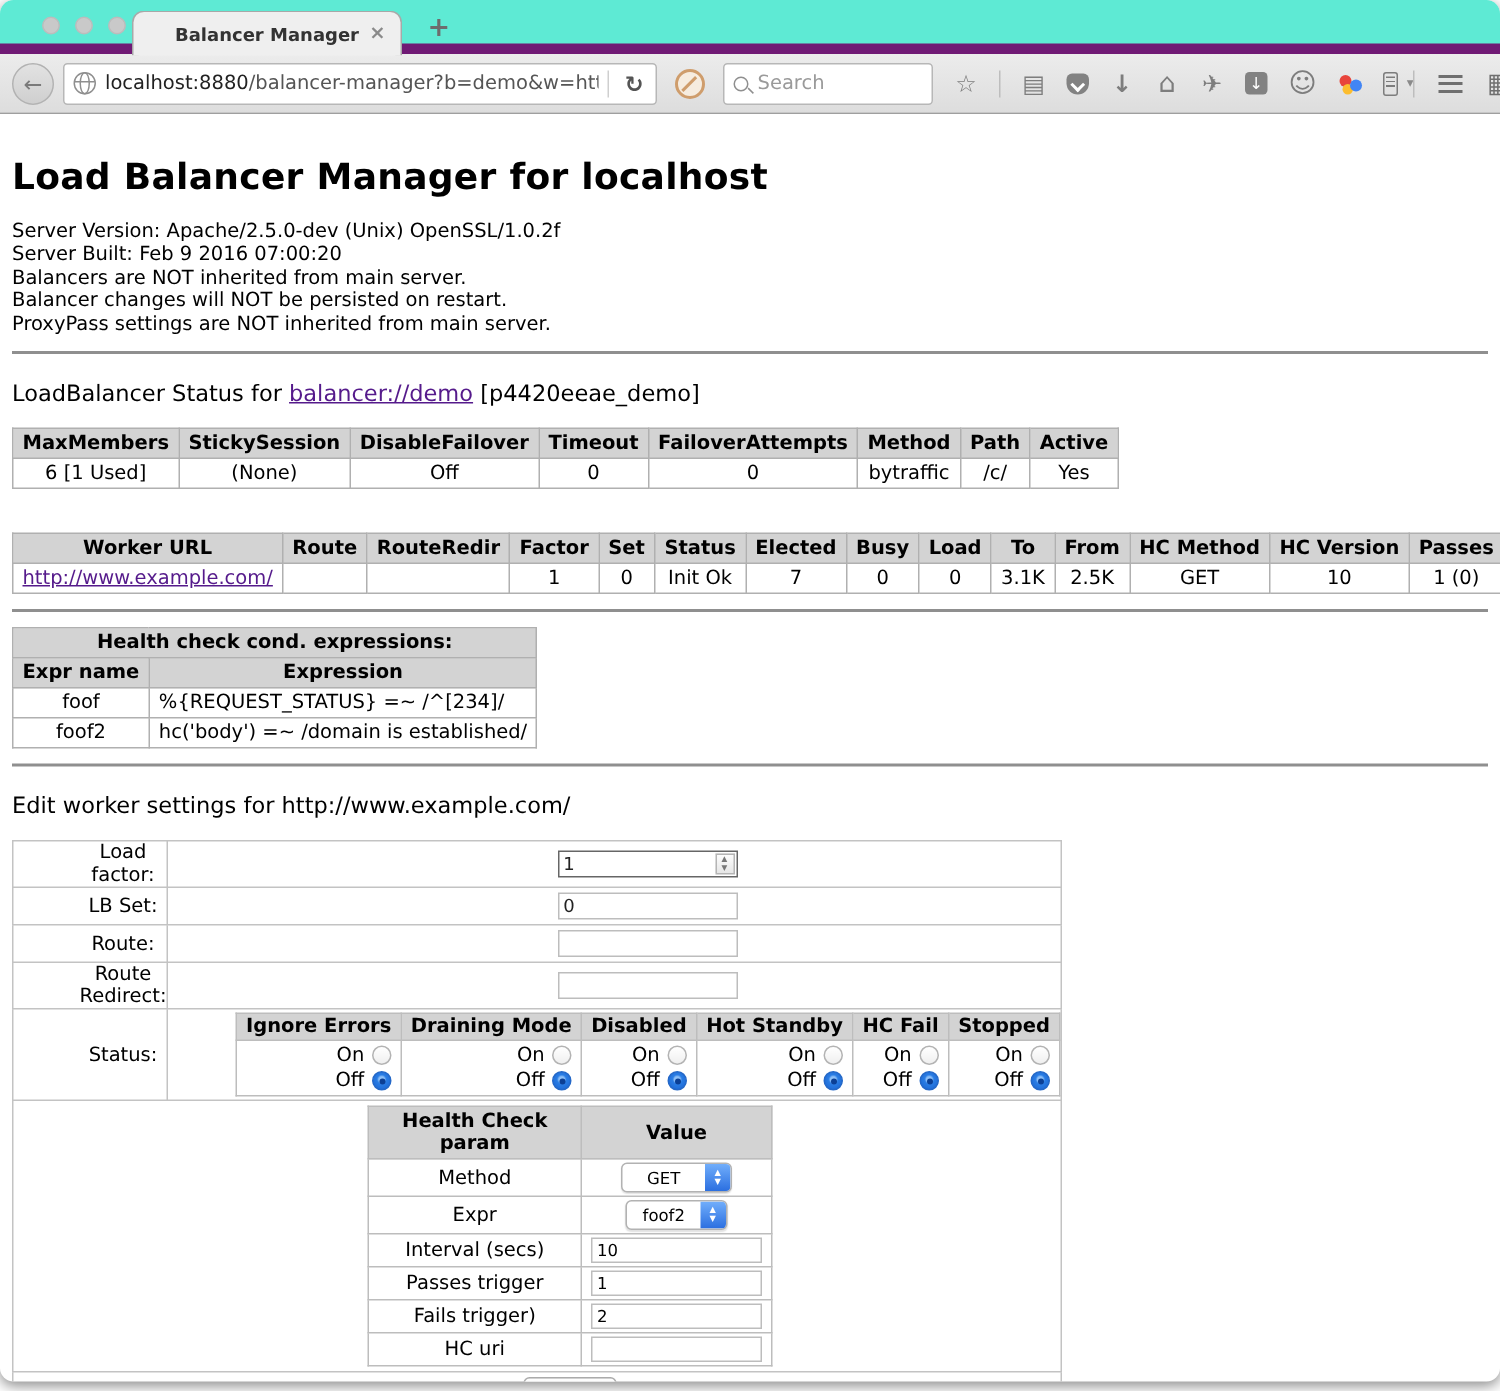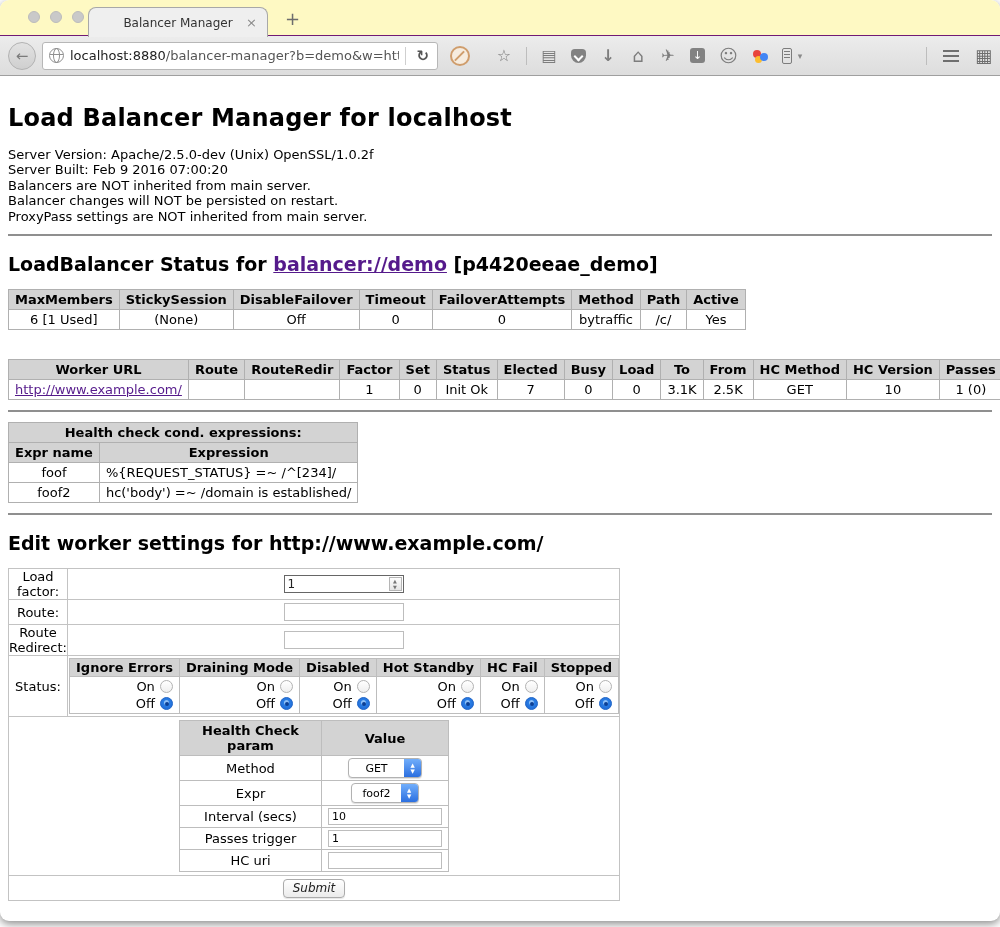--- a/index.html
+++ b/index.html
@@ -1,21 +1,21 @@
 <!DOCTYPE html>
 <html><head>
 <meta charset="utf-8">
 <style>
   * { box-sizing: border-box; margin: 0; padding: 0; }
   html,body { width:1000px; height:927px; background:#fff; font-family:"DejaVu Sans","Liberation Sans",sans-serif; }
   .window { position:absolute; left:0; top:0; width:1000px; height:921px; border-radius:9px;
             overflow:hidden; box-shadow:0 3px 9px rgba(0,0,0,.45); background:#fff; }
 
   
-  .tabbar { position:relative; height:36px; background:#fef9c3; border-bottom:1px solid #701a75; }
+  .tabbar { position:relative; height:36px; background:#5eead4; border-bottom:7px solid #701a75;font-weight:bold; }
   .traffic { position:absolute; left:28px; top:11px; display:flex; gap:10px; }
   .tl-dot { width:12px; height:12px; border-radius:50%; background:#c9c9c9; border:1px solid #bcbcbc; }
   .tab { position:absolute; left:88px; top:7px; width:180px; height:30px; background:#efefef;
          border:1px solid #a8a8a8; border-bottom:none; border-radius:8px 8px 0 0;
          display:flex; align-items:center; justify-content:center; z-index:2; }
   .tab-title { font-size:12px; color:#333; }
   .tab-close { position:absolute; right:10px; top:7px; font-size:13px; color:#8a8a8a; cursor:default; }
   .newtab { position:absolute; left:285px; top:8px; font-size:18px; color:#6d6d6d; }
 
   
@@ -67,34 +67,34 @@
                  background:repeating-linear-gradient(#7d7d7d 0 1px, transparent 1px 3px); }
   .caret { font-size:9px; color:#8a8a8a; margin-left:-8px; }
   .burger { width:16px; height:12px; background:repeating-linear-gradient(#6f6f6f 0 2px, transparent 2px 5px); }
   .rightgrp { margin-left:auto; display:flex; align-items:center; gap:16px; }
 
   
   .content { padding:13px 8px 0 8px; font-size:13px; color:#000; }
   h1 { font-size:24px; line-height:28px; margin:15px 0 15px; letter-spacing:.2px; }
   .server-info div { font-size:13px; line-height:15.4px; }
   hr.rule { border:0; border-top:2px solid #8f8f8f; margin:10px 0; }
-  h3.sect { font-size:19px; margin:17px 0 14px; font-weight:bold; }
+  h3.sect { font-size:15px; margin:17px 0 14px; font-weight:normal; }
   a.vlink { color:#551a8b; text-decoration:underline; }
 
   table.grid { border-collapse:collapse; font-size:13px; }
   table.grid th, table.grid td { border:1px solid #b0b0b0; padding:2px 6px; text-align:center; }
   table.grid th { background:#d3d3d3; font-weight:bold; white-space:nowrap; }
   table.grid td { background:#fff; white-space:nowrap;text-align:center; }
   .tbl1 { margin-bottom:29px; }
   .tblworker { margin-bottom:10px; }
   .tdleft { text-align:left !important; }
 
   
   table.formtbl { border-collapse:collapse; width:565px; margin-top:14px; font-size:13px; }
-  table.formtbl > tbody > tr > td { border:1px solid #c3c3c3; height:25px; text-align:center; }
+  table.formtbl > tbody > tr > td { border:1px solid #c3c3c3; height:25px; text-align:center;padding-left:44px; }
   table.formtbl { border:1px solid #9c9c9c; }
   .lblcol { width:100px; }
   input.txt { height:18px; width:120px; border:1px solid #bdbdbd; font-size:12px; padding:0 3px;
               font-family:"DejaVu Sans","Liberation Sans",sans-serif; color:#222; background:#fff; }
   .numwrap { position:relative; display:inline-block; }
   .numwrap input { border-color:#666; padding-right:16px; }
   .spin { position:absolute; right:2px; top:2px; width:13px; height:14px; border:1px solid #b5b5b5;
           background:linear-gradient(#fdfdfd,#e6e6e6); font-size:5px; line-height:6px; color:#777;
           text-align:center; }
   table.statustbl { border-collapse:collapse; font-size:13px; margin:2px 0 2px 1px; }
@@ -147,20 +147,24 @@
 
   <div class="toolbar">
     <div class="backbtn">←</div>
     <div class="urlbar">
       <span class="globe"></span>
       <span class="urltext"><span class="dom">localhost:8880</span><span class="path">/balancer-manager?b=demo&amp;w=http://www.examp</span></span>
       <span class="urlsep"></span>
       <span class="reload">↻</span>
     </div>
     <div class="blocked"></div>
+    <div class="searchbar">
+      <span class="mag"></span>
+      <input placeholder="Search" style="">
+    </div>
     <div class="ticons">
       <span class="ti">☆</span>
       <span class="vsep"></span>
       <span class="ti">▤</span>
       <span class="pocketi"></span>
       <span class="ti" style="font-weight:bold;">↓</span>
       <span class="ti" style="font-size:18px;">⌂</span>
       <span class="ti">✈</span>
       <span class="sqdl">↓</span>
       <span class="ti" style="font-size:18px;">☺</span>
@@ -287,20 +291,24 @@
 
     <table class="formtbl">
       <tbody>
       <tr>
         <td class="lblcol">Load factor:</td>
         <td>
           <span class="numwrap"><input class="txt" value="1" style=""><span class="spin">▲<br>▼</span></span>
         </td>
       </tr>
       <tr>
+        <td class="lblcol">LB Set:</td>
+        <td><input class="txt" value="0" style=""></td>
+      </tr>
+      <tr>
         <td class="lblcol">Route:</td>
         <td><input class="txt" style=""></td>
       </tr>
       <tr>
         <td class="lblcol">Route Redirect:</td>
         <td><input class="txt" style=""></td>
       </tr>
       <tr>
         <td class="lblcol">Status:</td>
         <td style="text-align:left;">
@@ -408,20 +416,24 @@
             </tr>
             <tr>
               <td>Interval (secs)</td>
               <td><input class="hcinput" value="10" style=""></td>
             </tr>
             <tr>
               <td>Passes trigger</td>
               <td><input class="hcinput" value="1" style=""></td>
             </tr>
             <tr>
+              <td>Fails trigger)</td>
+              <td><input class="hcinput" value="2" style=""></td>
+            </tr>
+            <tr>
               <td>HC uri</td>
               <td><input class="hcinput" style=""></td>
             </tr>
           </tbody>
               </table>
         </td>
       </tr>
       <tr class="subrow">
         <td colspan="2">
           <span class="mac-btn">Submit</span>

